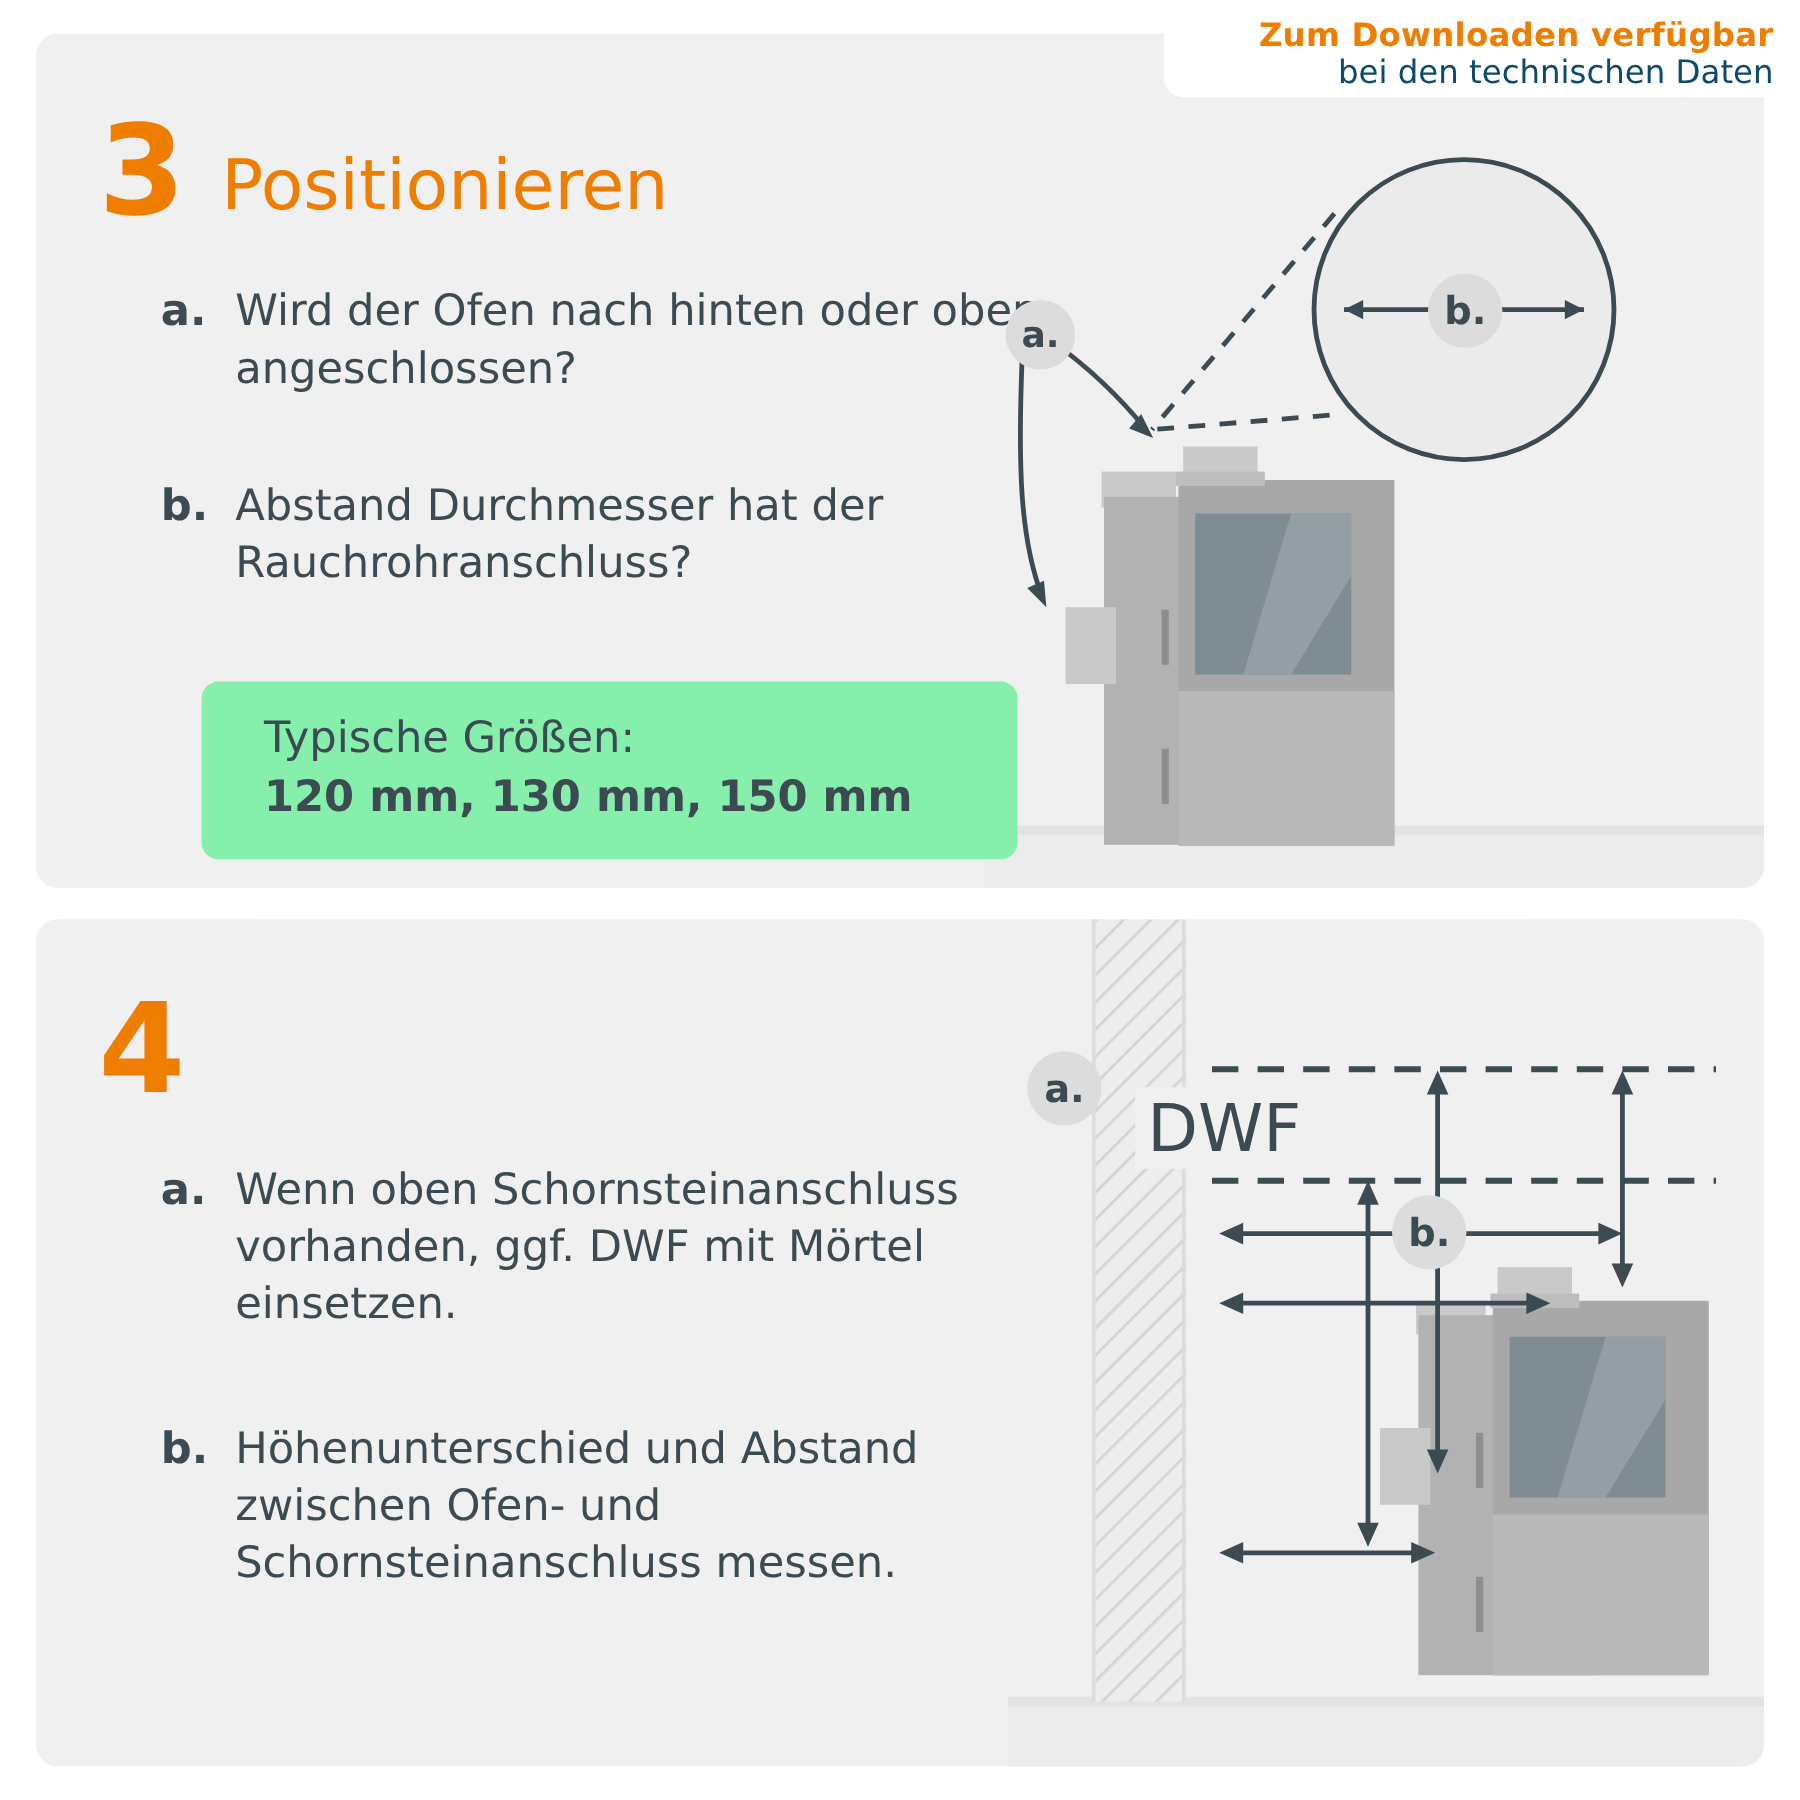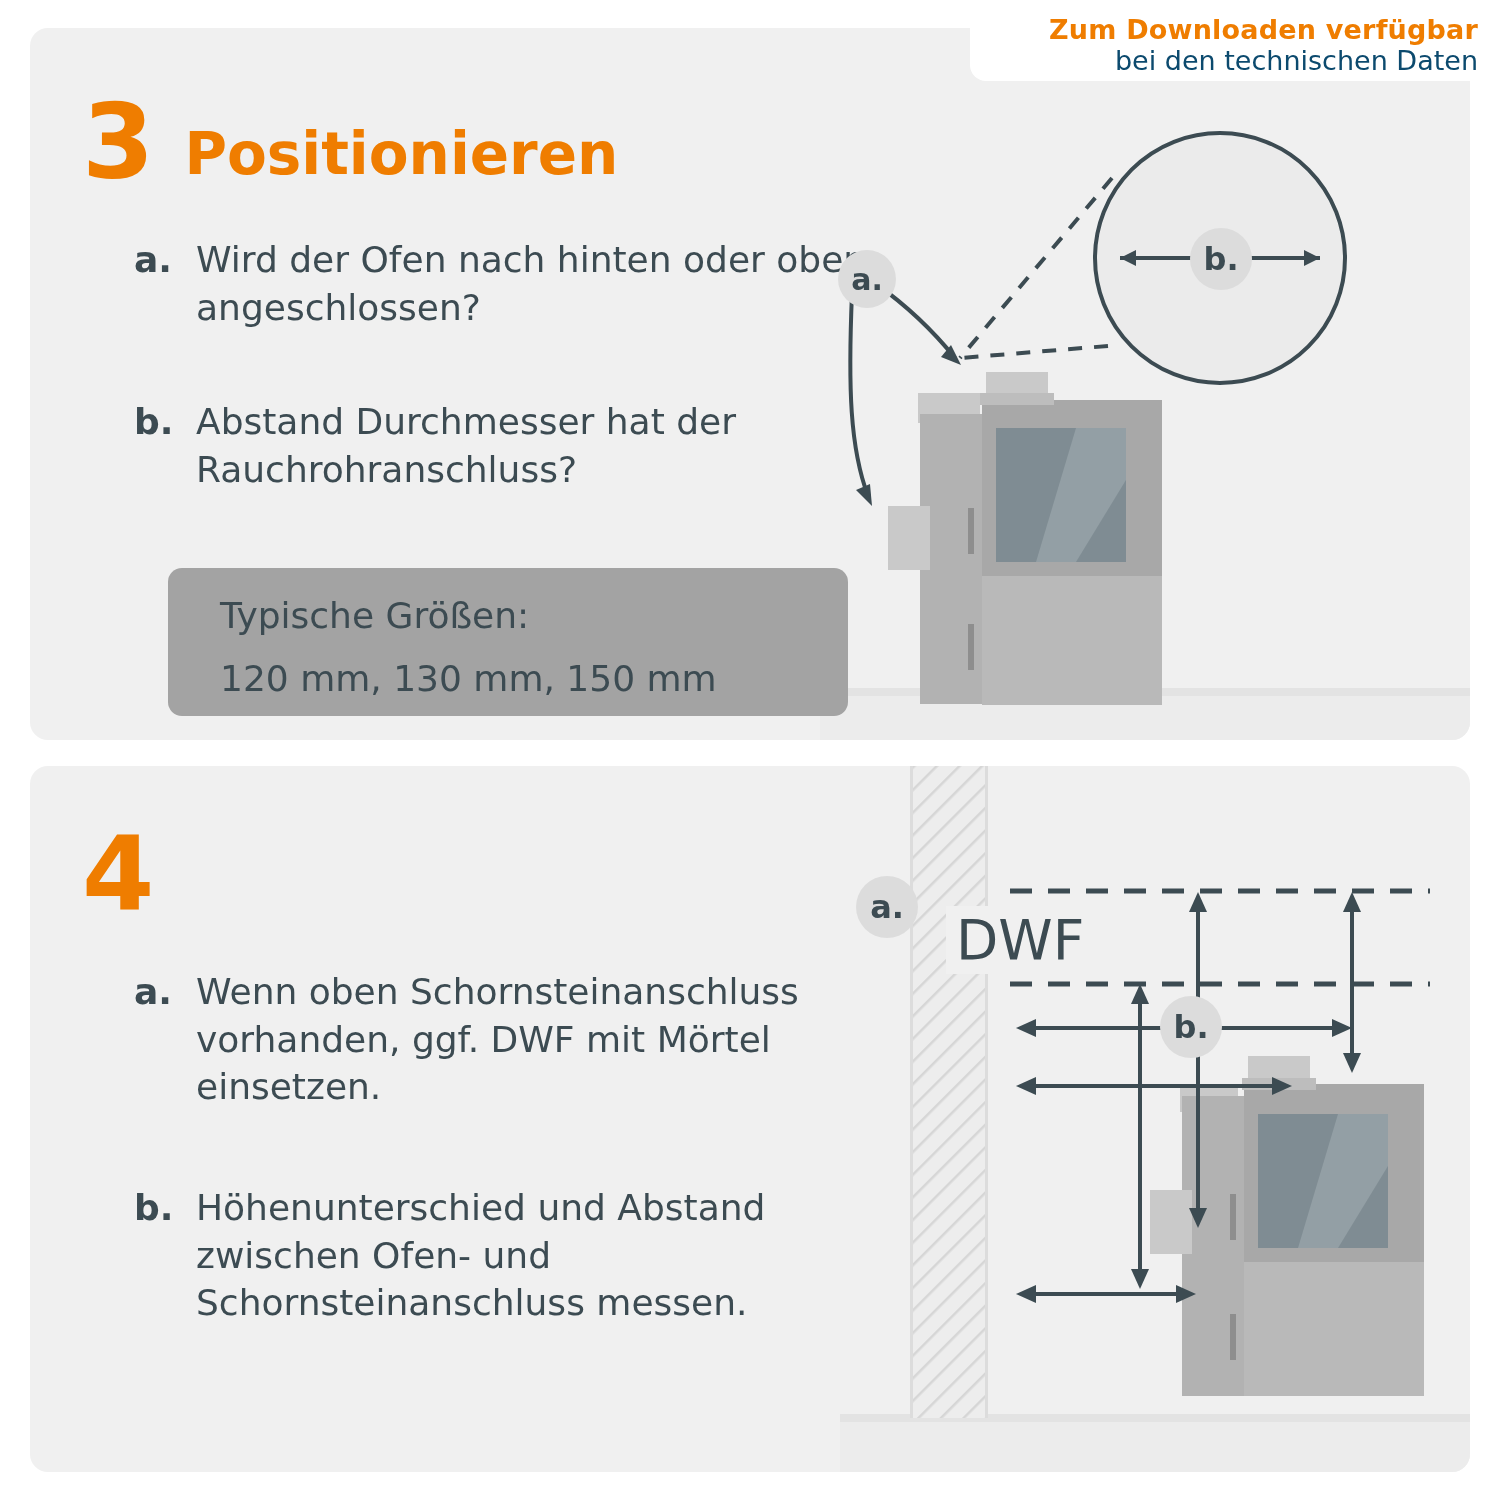--- a/index.html
+++ b/index.html
@@ -66,21 +66,21 @@
   }
   .head-num {
     color: #ef7d00;
     font-weight: bold;
     font-size: 104px;
     line-height: 0.82;
     margin-right: 30px;
   }
   .head-title {
     color: #ef7d00;
-    font-weight: bold;
+    font-weight: normal;
     font-size: 58px;
     line-height: 1;
     margin-top: 25px;
   }
 
   
   .bullet {
     position: absolute;
     display: flex;
     align-items: flex-start;
@@ -100,27 +100,27 @@
     color: #3c4b52;
   }
 
   
   .infobox {
     position: absolute;
     left: 138px;
     top: 540px;
     width: 680px;
     height: 148px;
-    background: #a3a3a3;
+    background: #86efac;
     border-radius: 14px;
     box-sizing: border-box;
     padding: 24px 0 0 52px;
   }
   .infobox-line1 { font-size: 36px; line-height: 1.35; color: #3c4b52; }
-  .infobox-line2 { font-size: 36px; line-height: 1.35; color: #3c4b52; font-weight: normal; margin-top: 14px; }
+  .infobox-line2 { font-size: 36px; line-height: 1.35; color: #3c4b52; font-weight: bold; }
 
   
   .marker {
     position: absolute;
     width: 58px; height: 58px;
     border-radius: 50%;
     background: #dcdcdc;
     display: flex;
     align-items: center;
     justify-content: center;

